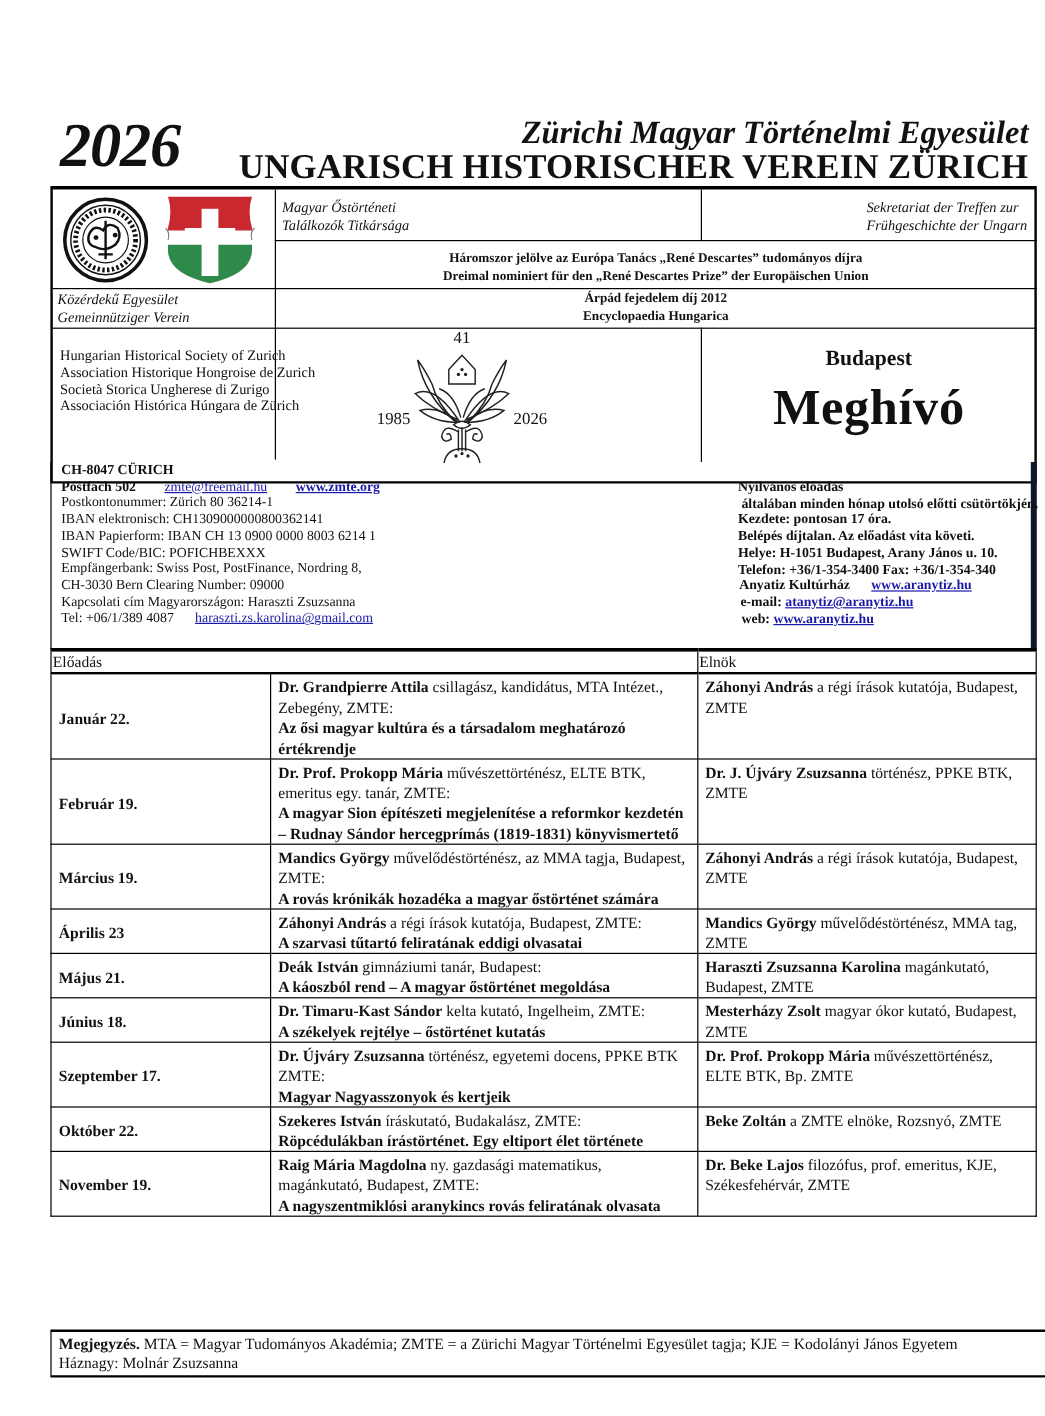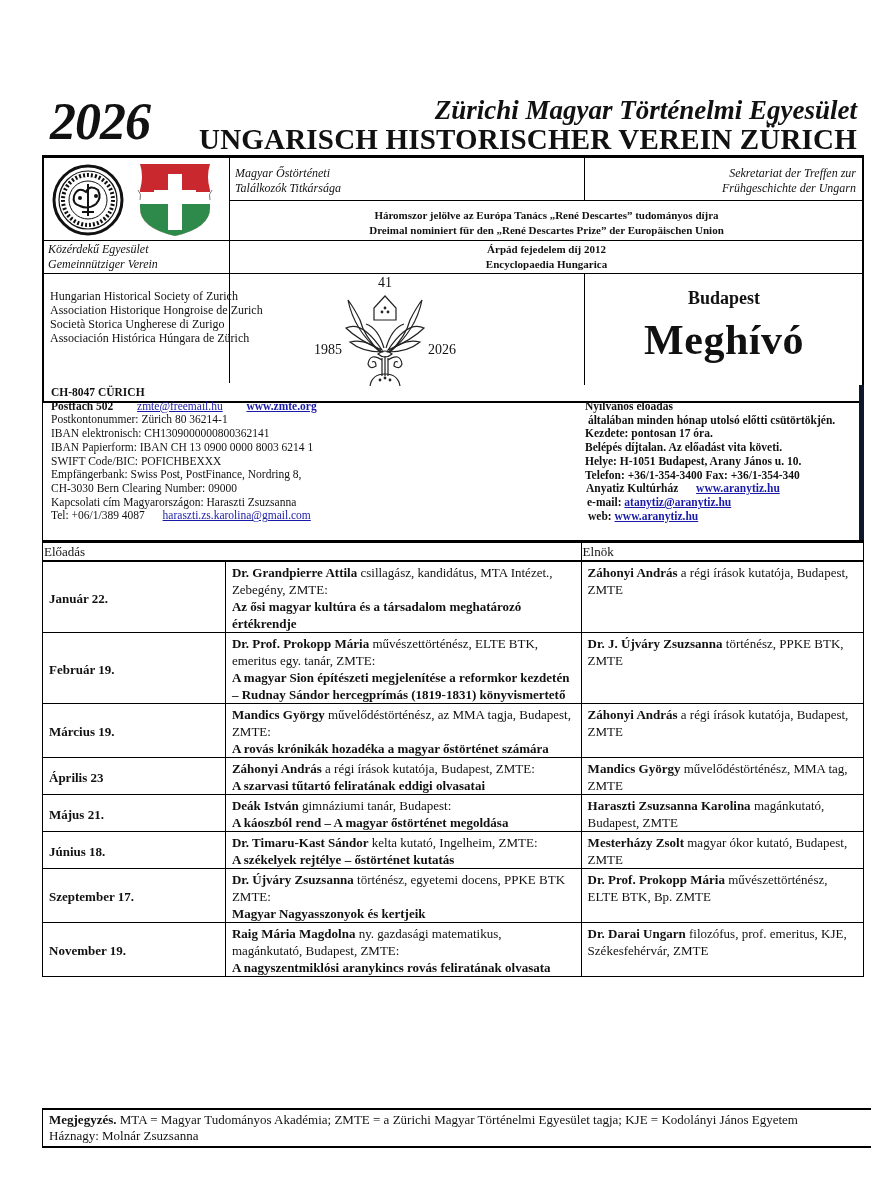--- a/index.html
+++ b/index.html
@@ -80,21 +80,21 @@
       <path d="M4 28 Q8 32 6 38 M78 28 Q74 32 76 38" stroke="#777" stroke-width="1" fill="none"></path>
       <rect x="34" y="12" width="14" height="56" fill="#fff"></rect>
       <rect x="20" y="28" width="42" height="13" fill="#fff"></rect>
     </svg>
   </div>
 
   <div class="abs small-it" style="left:191px; top:8px;">
     <div>Magyar Őstörténeti</div>
     <div>Találkozók Titkársága</div>
   </div>
-  <div class="abs small-it" style="right:6px; top:8px; text-align:right;">
+  <div class="abs small-it" style="right:6px; top:8px; ">
     <div>Sekretariat der Treffen zur</div>
     <div>Frühgeschichte der Ungarn</div>
   </div>
 
   <div class="abs small-b" style="left:185px; width:635px; top:50px;">
     <div>Háromszor jelölve az Európa Tanács „René Descartes” tudományos díjra</div>
     <div>Dreimal nominiert für den „René Descartes Prize” der Europäischen Union</div>
   </div>
 
   <div class="abs small-it" style="left:4px; top:84px;">
@@ -165,21 +165,21 @@
     <div class="addr-line">Empfängerbank: Swiss Post, PostFinance, Nordring 8,</div>
     <div class="addr-line">CH-3030 Bern  Clearing Number: 09000</div>
     <div class="addr-line">Kapcsolati cím Magyarországon:  Haraszti Zsuzsanna</div>
     <div class="addr-line">
       <span>Tel: +06/1/389 4087</span>
       <span style="display:inline-block;width:12px"></span>
       <a href="#">haraszti.zs.karolina@gmail.com</a>
     </div>
   </div>
 
-  <div class="abs" style="left:542px; top:15px;">
+  <div class="abs" style="left:572px; top:15px;">
     <div class="addr-line addr-b">Nyilvános előadás</div>
     <div class="addr-line addr-b" style="white-space:pre"> általában minden hónap utolsó előtti csütörtökjén.</div>
     <div class="addr-line addr-b">Kezdete: pontosan 17 óra.</div>
     <div class="addr-line addr-b">Belépés díjtalan. Az előadást vita követi.</div>
     <div class="addr-line addr-b">Helye: H-1051 Budapest, Arany János u. 10.</div>
     <div class="addr-line addr-b">Telefon: +36/1-354-3400 Fax: +36/1-354-340</div>
     <div class="addr-line addr-b" style="padding-left:1px">
       <span>Anyatiz Kultúrház</span>
       <span style="display:inline-block;width:12px"></span>
       <a href="#">www.aranytiz.hu</a>
@@ -228,23 +228,28 @@
         <td class="date">Június 18.</td>
         <td class="lect"><span class="bold">Dr. Timaru-Kast Sándor</span><span> kelta kutató, Ingelheim, ZMTE:</span><div class="bold">A székelyek rejtélye – őstörténet kutatás</div></td>
         <td class="chair"><span class="bold">Mesterházy Zsolt</span><span> magyar ókor kutató, Budapest, ZMTE</span></td>
       </tr>
       <tr>
         <td class="date">Szeptember 17.</td>
         <td class="lect"><span class="bold">Dr. Újváry Zsuzsanna</span><span> történész, egyetemi docens, PPKE BTK ZMTE:</span><div class="bold">Magyar Nagyasszonyok és kertjeik</div></td>
         <td class="chair"><span class="bold">Dr. Prof. Prokopp Mária</span><span> művészettörténész, ELTE BTK, Bp. ZMTE</span></td>
       </tr>
       <tr>
+        <td class="date">Október 22.</td>
+        <td class="lect"><span class="bold">Szekeres István</span><span> íráskutató, Budakalász, ZMTE:</span><div class="bold">Röpcédulákban írástörténet. Egy eltiport élet története</div></td>
+        <td class="chair"><span class="bold">Beke Zoltán</span><span> a ZMTE elnöke, Rozsnyó, ZMTE</span></td>
+      </tr>
+      <tr>
         <td class="date">November 19.</td>
         <td class="lect"><span class="bold">Raig Mária Magdolna</span><span> ny. gazdasági matematikus, magánkutató, Budapest, ZMTE:</span><div class="bold">A nagyszentmiklósi aranykincs rovás feliratának olvasata</div></td>
-        <td class="chair"><span class="bold">Dr. Darai Ungarn</span><span> filozófus, prof. emeritus, KJE, Székesfehérvár, ZMTE</span></td>
+        <td class="chair"><span class="bold">Dr. Beke Lajos</span><span> filozófus, prof. emeritus, KJE, Székesfehérvár, ZMTE</span></td>
       </tr>
     </tbody>
 </table>
 
 <div class="abs" id="footer">
   <div><span class="bold">Megjegyzés.</span><span> MTA = Magyar Tudományos Akadémia; ZMTE = a Zürichi Magyar Történelmi Egyesület tagja; KJE = Kodolányi János Egyetem</span></div>
   <div>Háznagy: Molnár Zsuzsanna</div>
 </div>
 
 </body></html>

